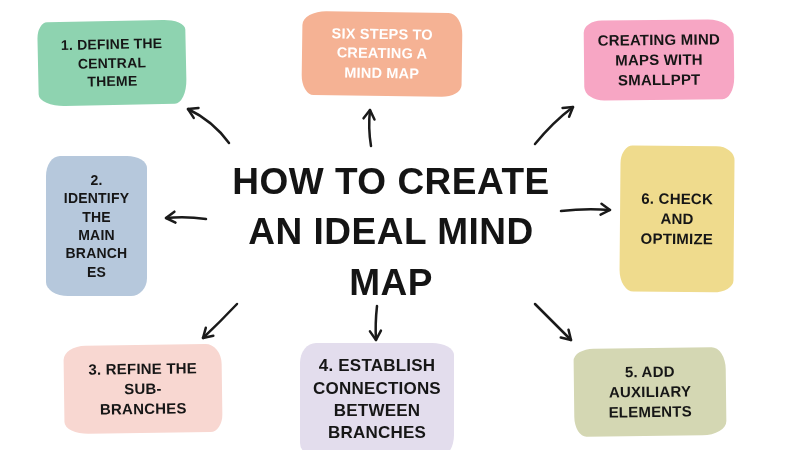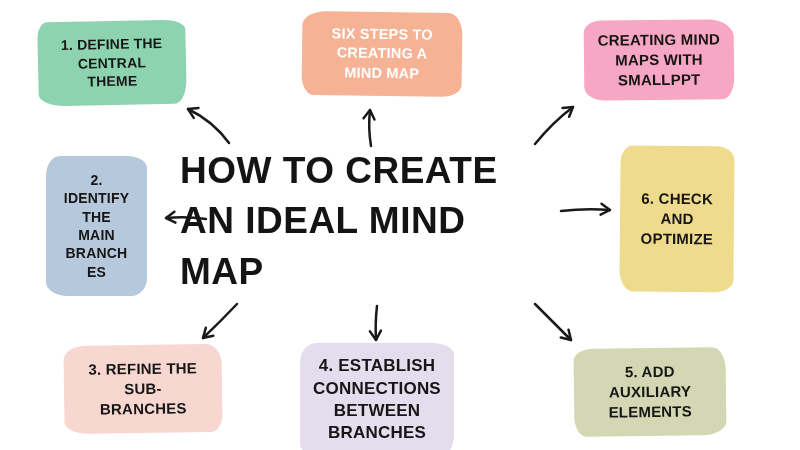--- a/index.html
+++ b/index.html
@@ -3,22 +3,22 @@
 <meta charset="utf-8">
 <style>
   html,body{margin:0;padding:0;background:#ffffff;}
   .canvas{
     position:relative;width:800px;height:450px;margin:0 auto;
     background:#ffffff;overflow:hidden;
     font-family:"Liberation Sans","DejaVu Sans",sans-serif;
   }
   .arrows{position:absolute;left:0;top:0;width:800px;height:450px;}
   .title{
-    position:absolute;left:180px;top:146px;width:400px;margin:0;
-    text-align:left;font-size:37px;font-weight:bold;line-height:1.36;
+    position:absolute;left:180px;top:146px;width:400px;margin:11px;
+    text-align:center;font-size:37px;font-weight:bold;line-height:1.36;
     letter-spacing:.5px;color:#141414;white-space:pre-line;
   }
   .node{
     position:absolute;display:flex;align-items:center;justify-content:center;
     text-align:center;font-weight:bold;letter-spacing:.2px;line-height:1.32;
     color:#161616;
   }
   .node-label{white-space:pre-line;}
   #n-define{left:38px;top:21px;width:148px;height:84px;font-size:14px;
     border-radius:10px 22px 12px 26px/16px 10px 24px 12px;transform:rotate(-1.2deg);}

